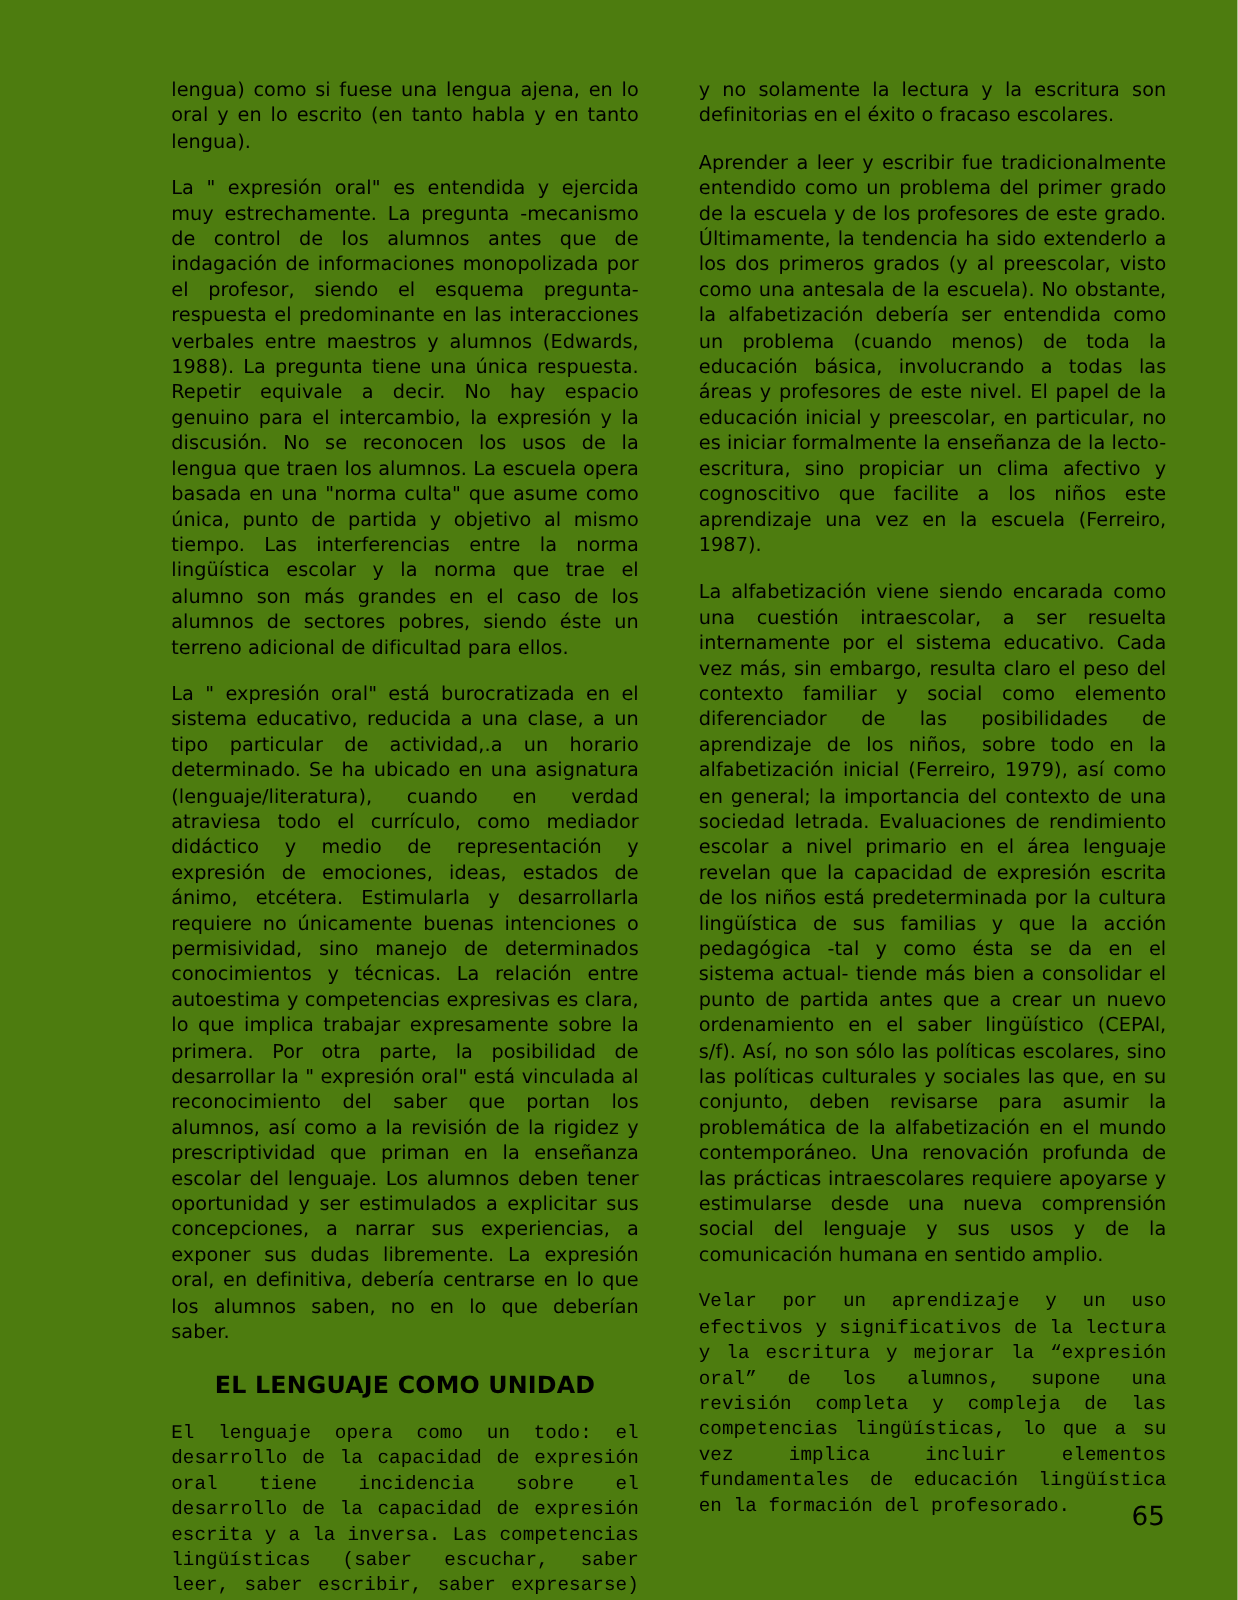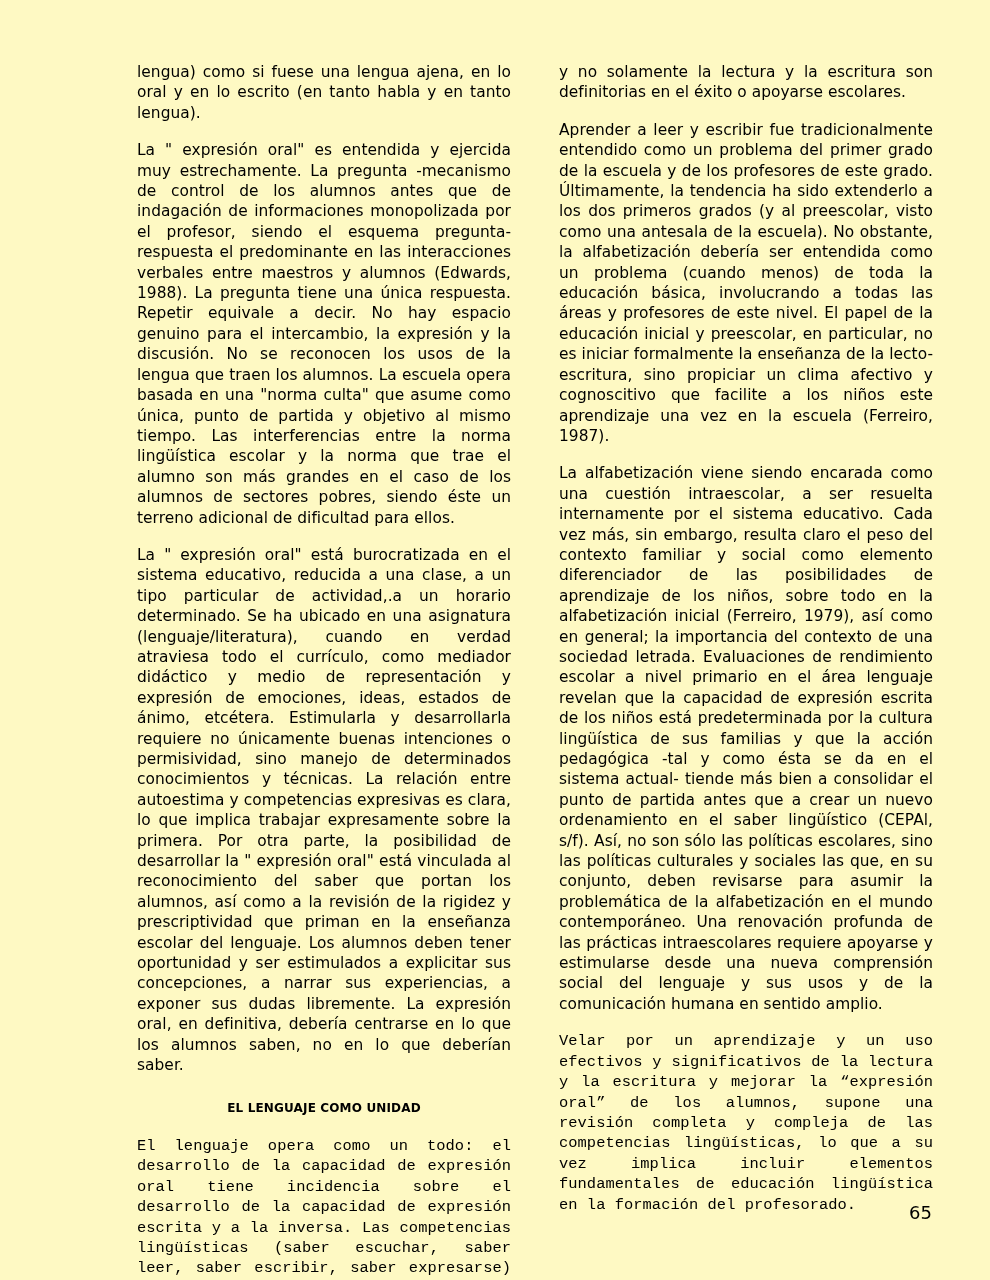--- a/index.html
+++ b/index.html
@@ -14,21 +14,21 @@
     color: #000000;
     position: relative;
     overflow: hidden;
   }
   .page {
     position: absolute;
     left: 0;
     top: 0;
     width: 990px;
     height: 1280px;
-    background: #fef9c3;
+    background: #4d7c0f;
   }
   .content {
     position: absolute;
     left: 137px;
     top: 62px;
     width: 796px;
     height: 1110px;
     display: flex;
     flex-direction: row;
     justify-content: space-between;
@@ -47,31 +47,31 @@
     letter-spacing: 0.05px;
     word-spacing: 0px;
     hyphens: none;
   }
   p.para.last {
     margin-bottom: 0;
     font-family: Liberation Mono, monospace;
   }
   h2.section-heading {
     margin: 5px 0 18px 0;
-    font-size: 12px;
+    font-size: 19px;
     line-height: 20.4px;
     font-weight: bold;
     text-align: center;
     letter-spacing: 0.15px;
   }
   .page-number {
     position: absolute;
     right: 58px;
     top: 1200px;
-    font-size: 18px;
+    font-size: 21px;
     line-height: 26px;
     font-weight: normal;
     text-align: right;
   }
 </style>
 </head>
 <body>
 
 <div class="page">
 
@@ -79,21 +79,21 @@
 
     <div class="column">
       <p class="para">lengua) como si fuese una lengua ajena, en lo oral y en lo escrito (en tanto habla y en tanto lengua).</p>
       <p class="para">La " expresión oral" es entendida y ejercida muy estrechamente. La pregunta -mecanismo de control de los alumnos antes que de indagación de informaciones monopolizada por el profesor, siendo el esquema pregunta-respuesta el predominante en las interacciones verbales entre maestros y alumnos (Edwards, 1988). La pregunta tiene una única respuesta. Repetir equivale a decir. No hay espacio genuino para el intercambio, la expresión y la discusión. No se reconocen los usos de la lengua que traen los alumnos. La escuela opera basada en una "norma culta" que asume como única, punto de partida y objetivo al mismo tiempo. Las interferencias entre la norma lingüística escolar y la norma que trae el alumno son más grandes en el caso de los alumnos de sectores pobres, siendo éste un terreno adicional de dificultad para ellos.</p>
       <p class="para">La " expresión oral" está burocratizada en el sistema educativo, reducida a una clase, a un tipo particular de actividad,.a un horario determinado. Se ha ubicado en una asignatura (lenguaje/literatura), cuando en verdad atraviesa todo el currículo, como mediador didáctico y medio de representación y expresión de emociones, ideas, estados de ánimo, etcétera. Estimularla y desarrollarla requiere no únicamente buenas intenciones o permisividad, sino manejo de determinados conocimientos y técnicas. La relación entre autoestima y competencias expresivas es clara, lo que implica trabajar expresamente sobre la primera. Por otra parte, la posibilidad de desarrollar la " expresión oral" está vinculada al reconocimiento del saber que portan los alumnos, así como a la revisión de la rigidez y prescriptividad que priman en la enseñanza escolar del lenguaje. Los alumnos deben tener oportunidad y ser estimulados a explicitar sus concepciones, a narrar sus experiencias, a exponer sus dudas libremente. La expresión oral, en definitiva, debería centrarse en lo que los alumnos saben, no en lo que deberían saber.</p>
       <h2 class="section-heading">EL LENGUAJE COMO UNIDAD</h2>
       <p class="para last">El lenguaje opera como un todo: el desarrollo de la capacidad de expresión oral tiene incidencia sobre el desarrollo de la capacidad de expresión escrita y a la inversa. Las competencias lingüísticas (saber escuchar, saber leer, saber escribir, saber expresarse) -</p>
     </div>
 
     <div class="column">
-      <p class="para">y no solamente la lectura y la escritura son definitorias en el éxito o apoyarse escolares.</p>
+      <p class="para">y no solamente la lectura y la escritura son definitorias en el éxito o fracaso escolares.</p>
       <p class="para">Aprender a leer y escribir fue tradicionalmente entendido como un problema del primer grado de la escuela y de los profesores de este grado. Últimamente, la tendencia ha sido extenderlo a los dos primeros grados (y al preescolar, visto como una antesala de la escuela). No obstante, la alfabetización debería ser entendida como un problema (cuando menos) de toda la educación básica, involucrando a todas las áreas y profesores de este nivel. El papel de la educación inicial y preescolar, en particular, no es iniciar formalmente la enseñanza de la lecto-escritura, sino propiciar un clima afectivo y cognoscitivo que facilite a los niños este aprendizaje una vez en la escuela (Ferreiro, 1987).</p>
       <p class="para">La alfabetización viene siendo encarada como una cuestión intraescolar, a ser resuelta internamente por el sistema educativo. Cada vez más, sin embargo, resulta claro el peso del contexto familiar y social como elemento diferenciador de las posibilidades de aprendizaje de los niños, sobre todo en la alfabetización inicial (Ferreiro, 1979), así como en general; la importancia del contexto de una sociedad letrada. Evaluaciones de rendimiento escolar a nivel primario en el área lenguaje revelan que la capacidad de expresión escrita de los niños está predeterminada por la cultura lingüística de sus familias y que la acción pedagógica -tal y como ésta se da en el sistema actual- tiende más bien a consolidar el punto de partida antes que a crear un nuevo ordenamiento en el saber lingüístico (CEPAl, s/f). Así, no son sólo las políticas escolares, sino las políticas culturales y sociales las que, en su conjunto, deben revisarse para asumir la problemática de la alfabetización en el mundo contemporáneo. Una renovación profunda de las prácticas intraescolares requiere apoyarse y estimularse desde una nueva comprensión social del lenguaje y sus usos y de la comunicación humana en sentido amplio.</p>
       <p class="para last">Velar por un aprendizaje y un uso efectivos y significativos de la lectura y la escritura y mejorar la “expresión oral” de los alumnos, supone una revisión completa y compleja de las competencias lingüísticas, lo que a su vez implica incluir elementos fundamentales de educación lingüística en la formación del profesorado.</p>
     </div>
 
   </div>
 
   <div class="page-number">65</div>
 
 </div>

